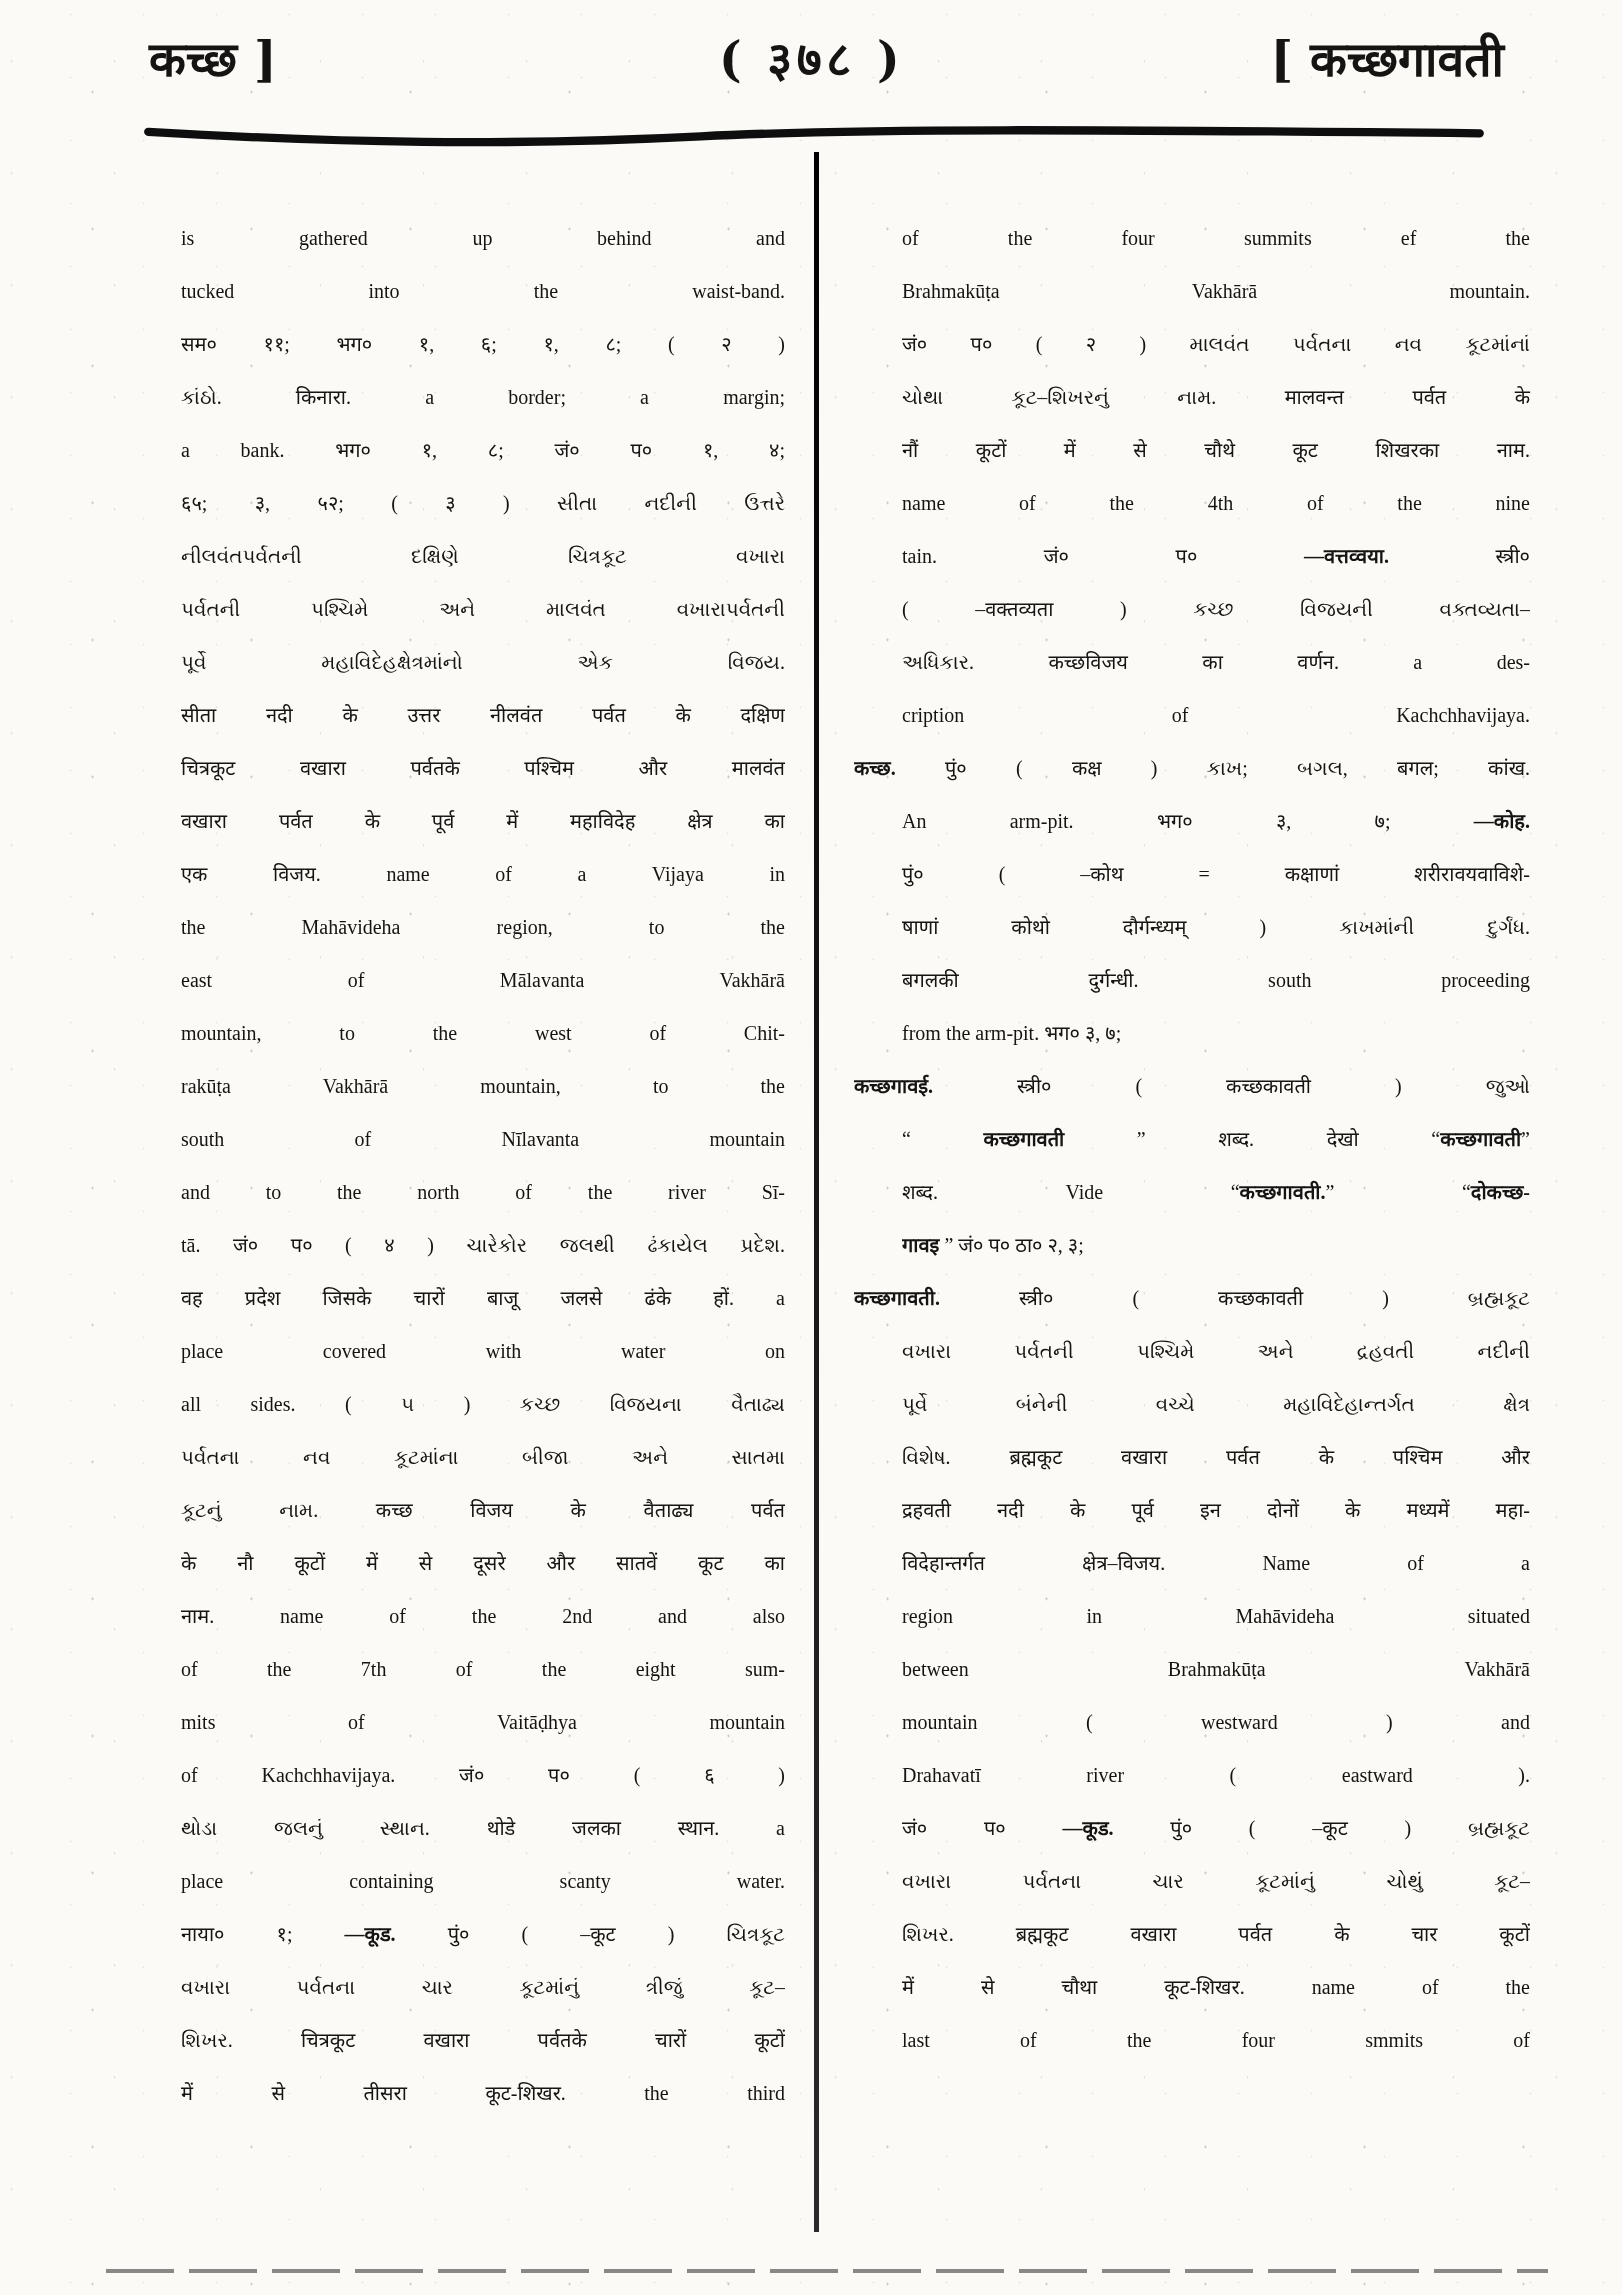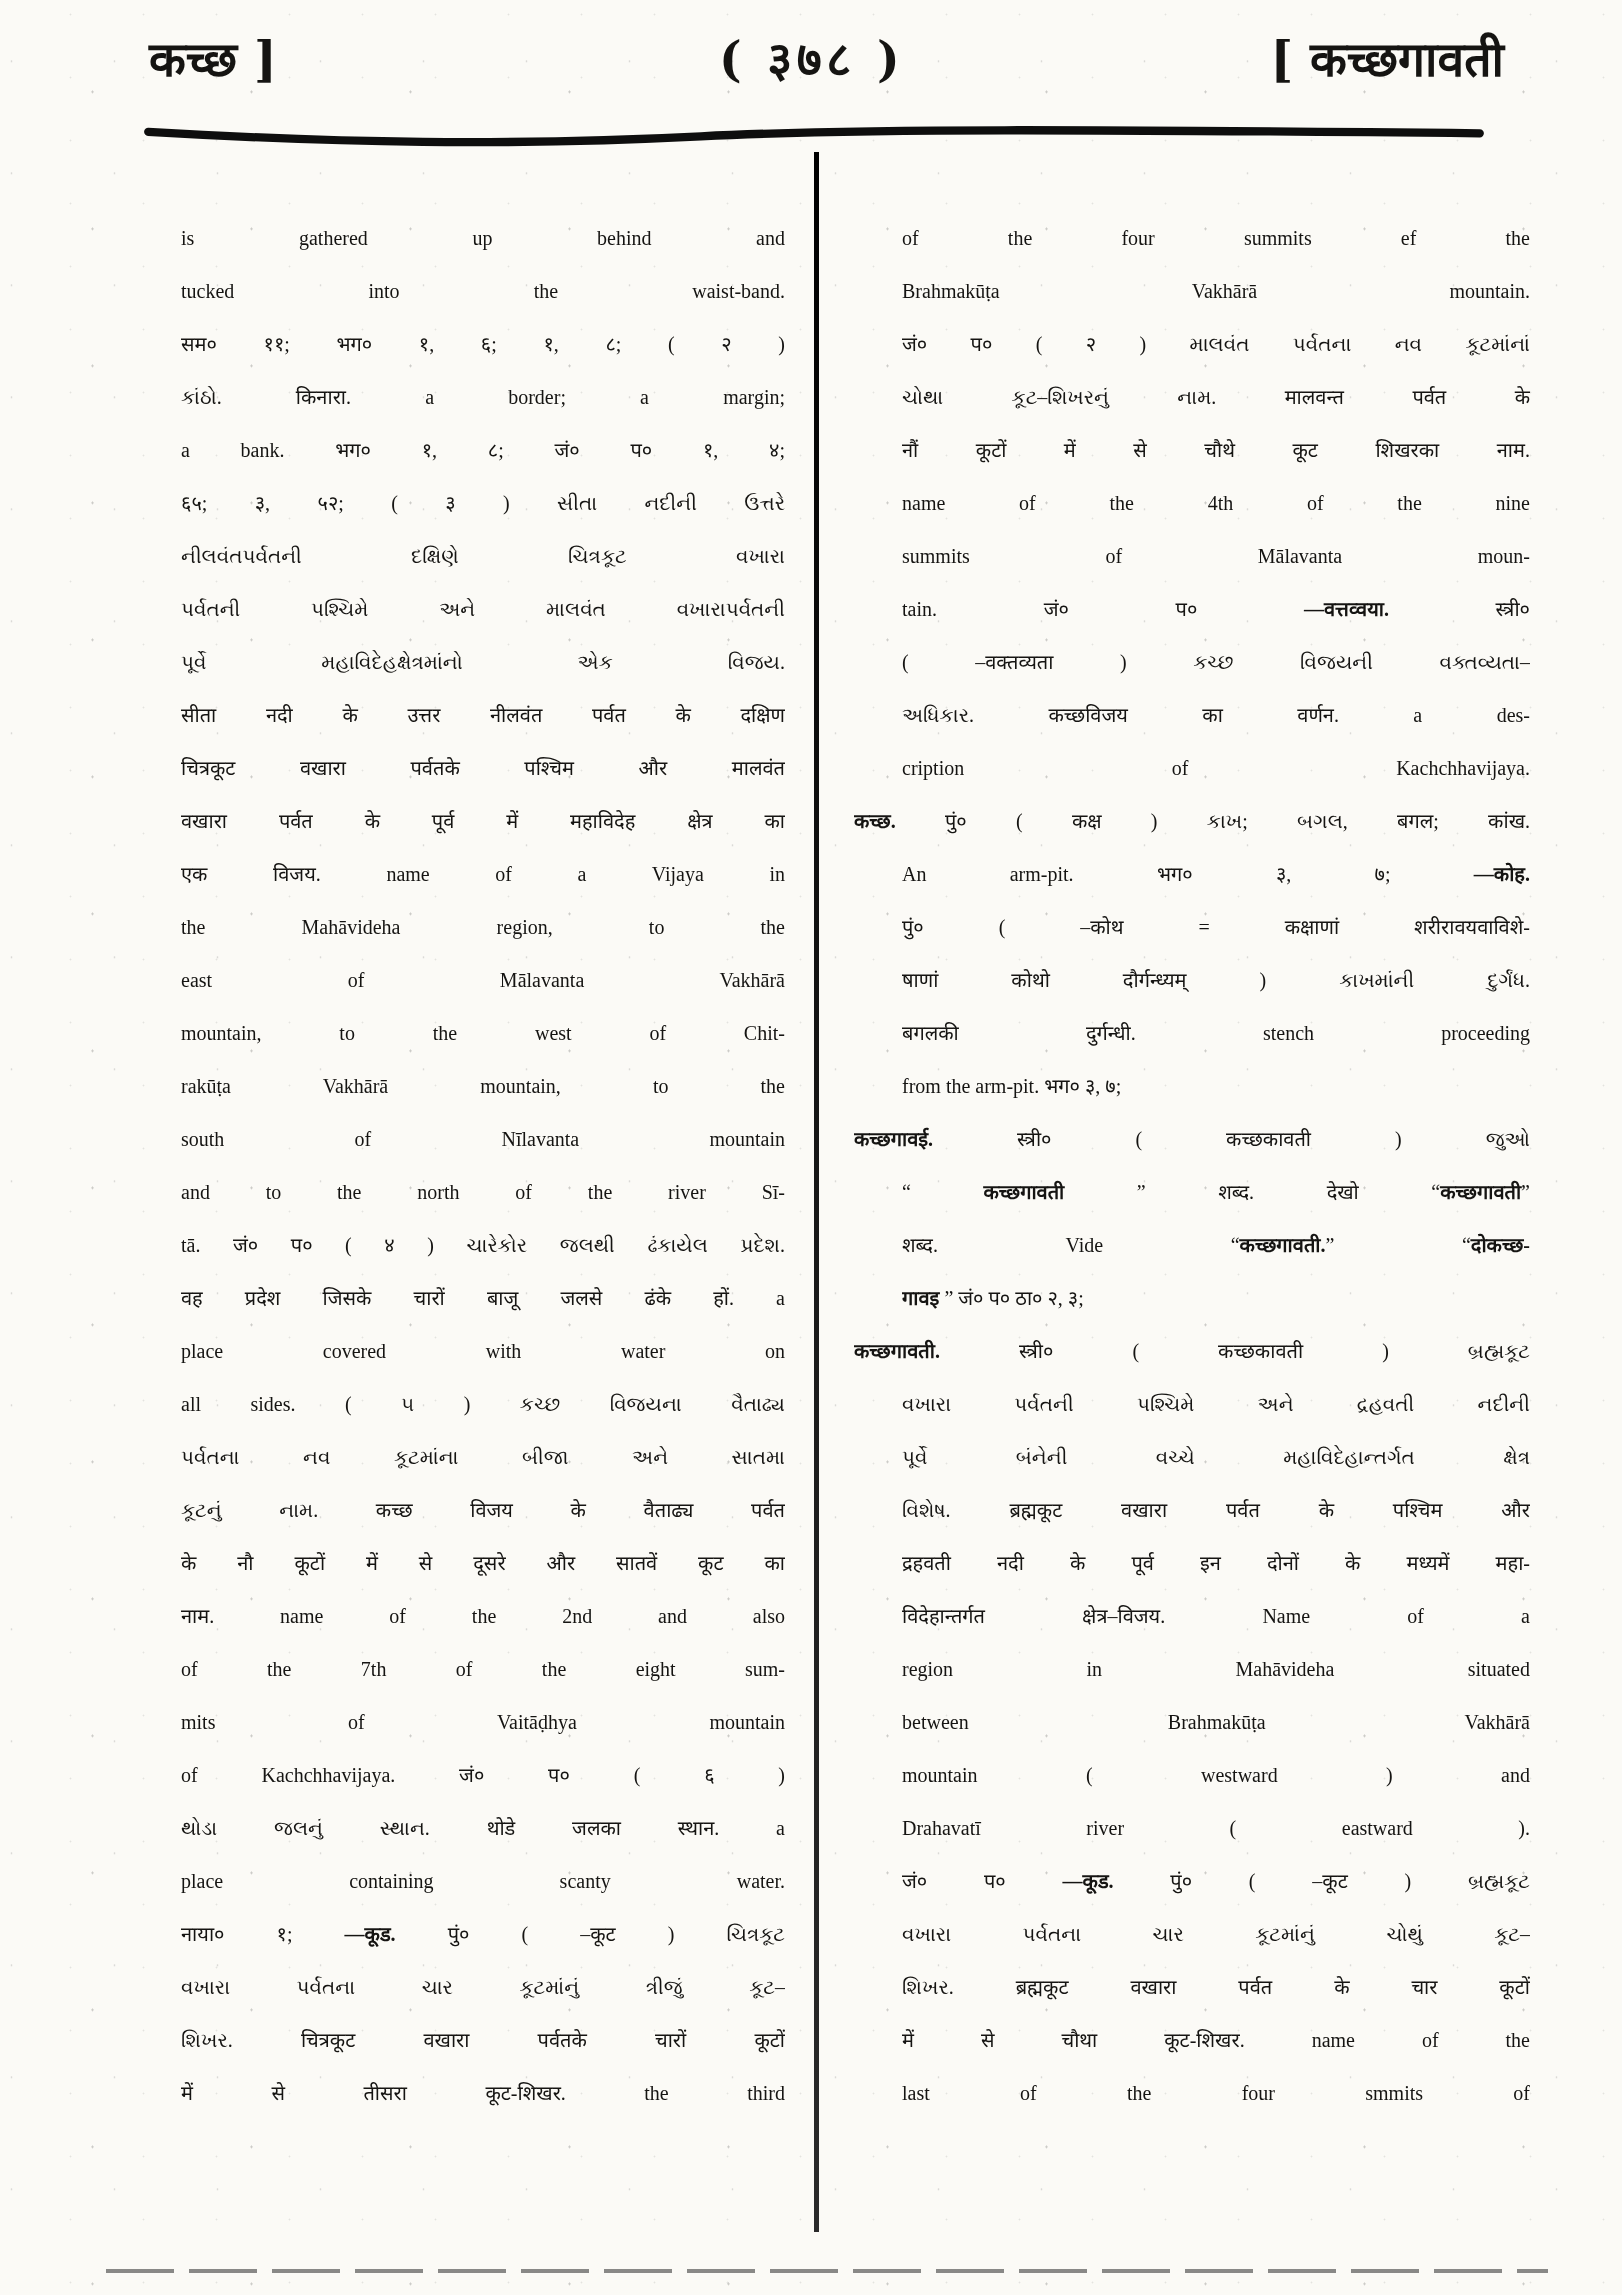--- a/index.html
+++ b/index.html
@@ -107,30 +107,29 @@
       <div class="line"><span>શિખર. चित्रकूट वखारा पर्वतके चारों कूटों</span></div>
       <div class="line"><span>में से तीसरा कूट-शिखर. the third</span></div>
     </div>
   <div class="col col-right" id="col-right">
       <div class="line"><span>of the four summits ef the</span></div>
       <div class="line"><span>Brahmakūṭa Vakhārā mountain.</span></div>
       <div class="line"><span>जं० प० ( २ ) માલવંત પર્વતના નવ કૂટમાંનાં</span></div>
       <div class="line"><span>ચોથા કૂટ–શિખરનું નામ. मालवन्त पर्वत के</span></div>
       <div class="line"><span>नौं कूटों में से चौथे कूट शिखरका नाम.</span></div>
       <div class="line"><span>name of the 4th of the nine</span></div>
-      <div class="line"><span>summits of Mālavanta moun-</span></div>
       <div class="line"><span>tain. जं० प० </span><span class="bold">—वत्तव्वया.</span><span> स्त्री०</span></div>
       <div class="line"><span>( –वक्तव्यता ) કચ્છ વિજયની વક્તવ્યતા–</span></div>
       <div class="line"><span>અધિકાર. कच्छविजय का वर्णन. a des-</span></div>
       <div class="line"><span>cription of Kachchhavijaya.</span></div>
       <div class="line entry"><span class="bold">कच्छ.</span><span> पुं० ( कक्ष ) કાખ; બગલ, बगल; कांख.</span></div>
       <div class="line"><span>An arm-pit. भग० ३, ७; </span><span class="bold">—कोह.</span></div>
       <div class="line"><span>पुं० ( –कोथ = कक्षाणां शरीरावयवाविशे-</span></div>
       <div class="line"><span>षाणां कोथो दौर्गन्ध्यम् ) કાખમાંની દુર્ગંધ.</span></div>
-      <div class="line"><span>बगलकी दुर्गन्धी. stench proceeding</span></div>
+      <div class="line"><span>बगलकी दुर्गन्धी. south proceeding</span></div>
       <div class="line nojust"><span>from the arm-pit. भग० ३, ७;</span></div>
       <div class="line entry"><span class="bold">कच्छगावई.</span><span> स्त्री० ( कच्छकावती ) જુઓ</span></div>
       <div class="line"><span>“ </span><span class="bold">कच्छगावती</span><span> ” शब्द. देखो “</span><span class="bold">कच्छगावती</span><span>”</span></div>
       <div class="line"><span>शब्द. Vide “</span><span class="bold">कच्छगावती.</span><span>” “</span><span class="bold">दोकच्छ-</span></div>
       <div class="line nojust"><span class="bold">गावइ</span><span> ” जं० प० ठा० २, ३;</span></div>
       <div class="line entry"><span class="bold">कच्छगावती.</span><span> स्त्री० ( कच्छकावती ) બ્રહ્મકૂટ</span></div>
       <div class="line"><span>વખારા પર્વતની પશ્ચિમે અને દ્રહવતી નદીની</span></div>
       <div class="line"><span>પૂર્વે બંનેની વચ્ચે મહાવિદેહાન્તર્ગત ક્ષેત્ર</span></div>
       <div class="line"><span>વિશેષ. ब्रह्मकूट वखारा पर्वत के पश्चिम और</span></div>
       <div class="line"><span>द्रहवती नदी के पूर्व इन दोनों के मध्यमें महा-</span></div>

